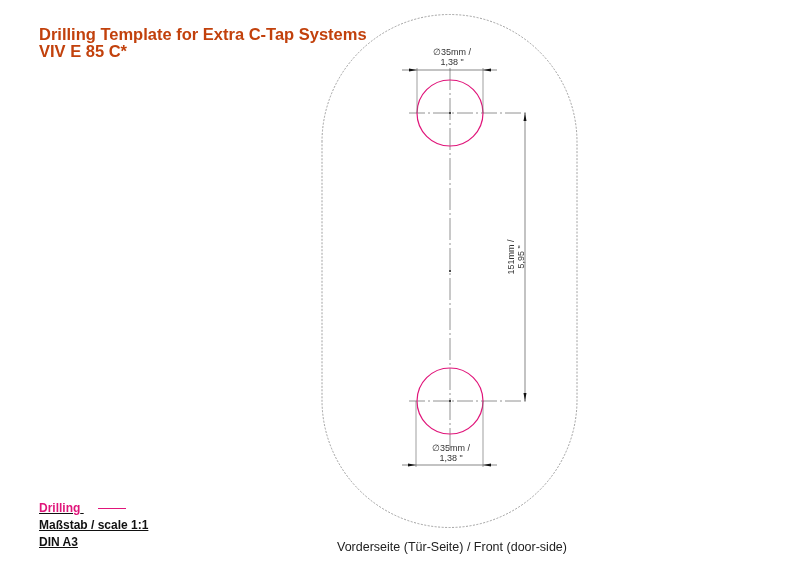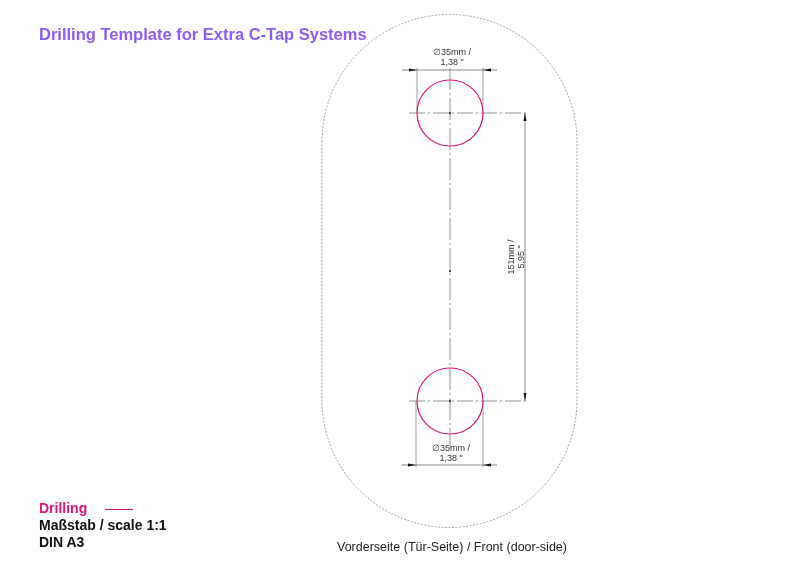--- a/index.html
+++ b/index.html
@@ -1,30 +1,31 @@
 <!DOCTYPE html>
 <html><head>
 <meta charset="utf-8">
 <style>
   html, body { margin:0; padding:0; background:#ffffff; }
   body { width:800px; height:566px; position:relative; overflow:hidden; font-family:"Liberation Sans", sans-serif; }
-  .title { position:absolute; left:39px; top:26px; font-weight:bold; font-size:16.5px; line-height:17px; color:#8b5cf6; }
-  .legend { position:absolute; left:39px; top:500px; font-size:14px; font-weight:bold; color:#111; }
+  .title { position:absolute; left:39px; top:26px; font-weight:bold; font-size:16.5px; line-height:17px; color:#c2410c; }
+  .legend { position:absolute; left:39px; top:500px; font-size:12px; font-weight:bold; color:#111;text-decoration:underline; }
   .legend .row { height:17px; line-height:17px; }
   .legend .drill { color:#e0157a; }
   .legend .swatch { display:inline-block; width:28px; height:1px; background:#e0157a; vertical-align:middle; margin-left:14px; }
   .caption { position:absolute; left:0; width:904px; top:540px; text-align:center; font-size:12.5px; color:#222; }
   svg.drawing { position:absolute; left:0; top:0; }
   .dimtext { font-family:"Liberation Sans", sans-serif; font-size:9px; fill:#333; }
 </style>
 </head>
 <body>
 
 <div class="title">
   <div>Drilling Template for Extra C-Tap Systems</div>
+  <div>VIV E 85 C*</div>
 </div>
 
 <svg class="drawing" width="800" height="566" viewBox="0 0 800 566">
 
   <path d="M322,142 A127.5,127.5 0 0 1 577,142 L577,400 A127.5,127.5 0 0 1 322,400 Z" fill="none" stroke="#8a8a8a" stroke-width="0.8" stroke-dasharray="2,1.5"></path>
 
   <line x1="450" y1="68" x2="450" y2="448" stroke="#777" stroke-width="0.8" stroke-dasharray="22,3,2,3"></line>
   <circle cx="450" cy="271" r="1" fill="#111"></circle>
 
   <g>

